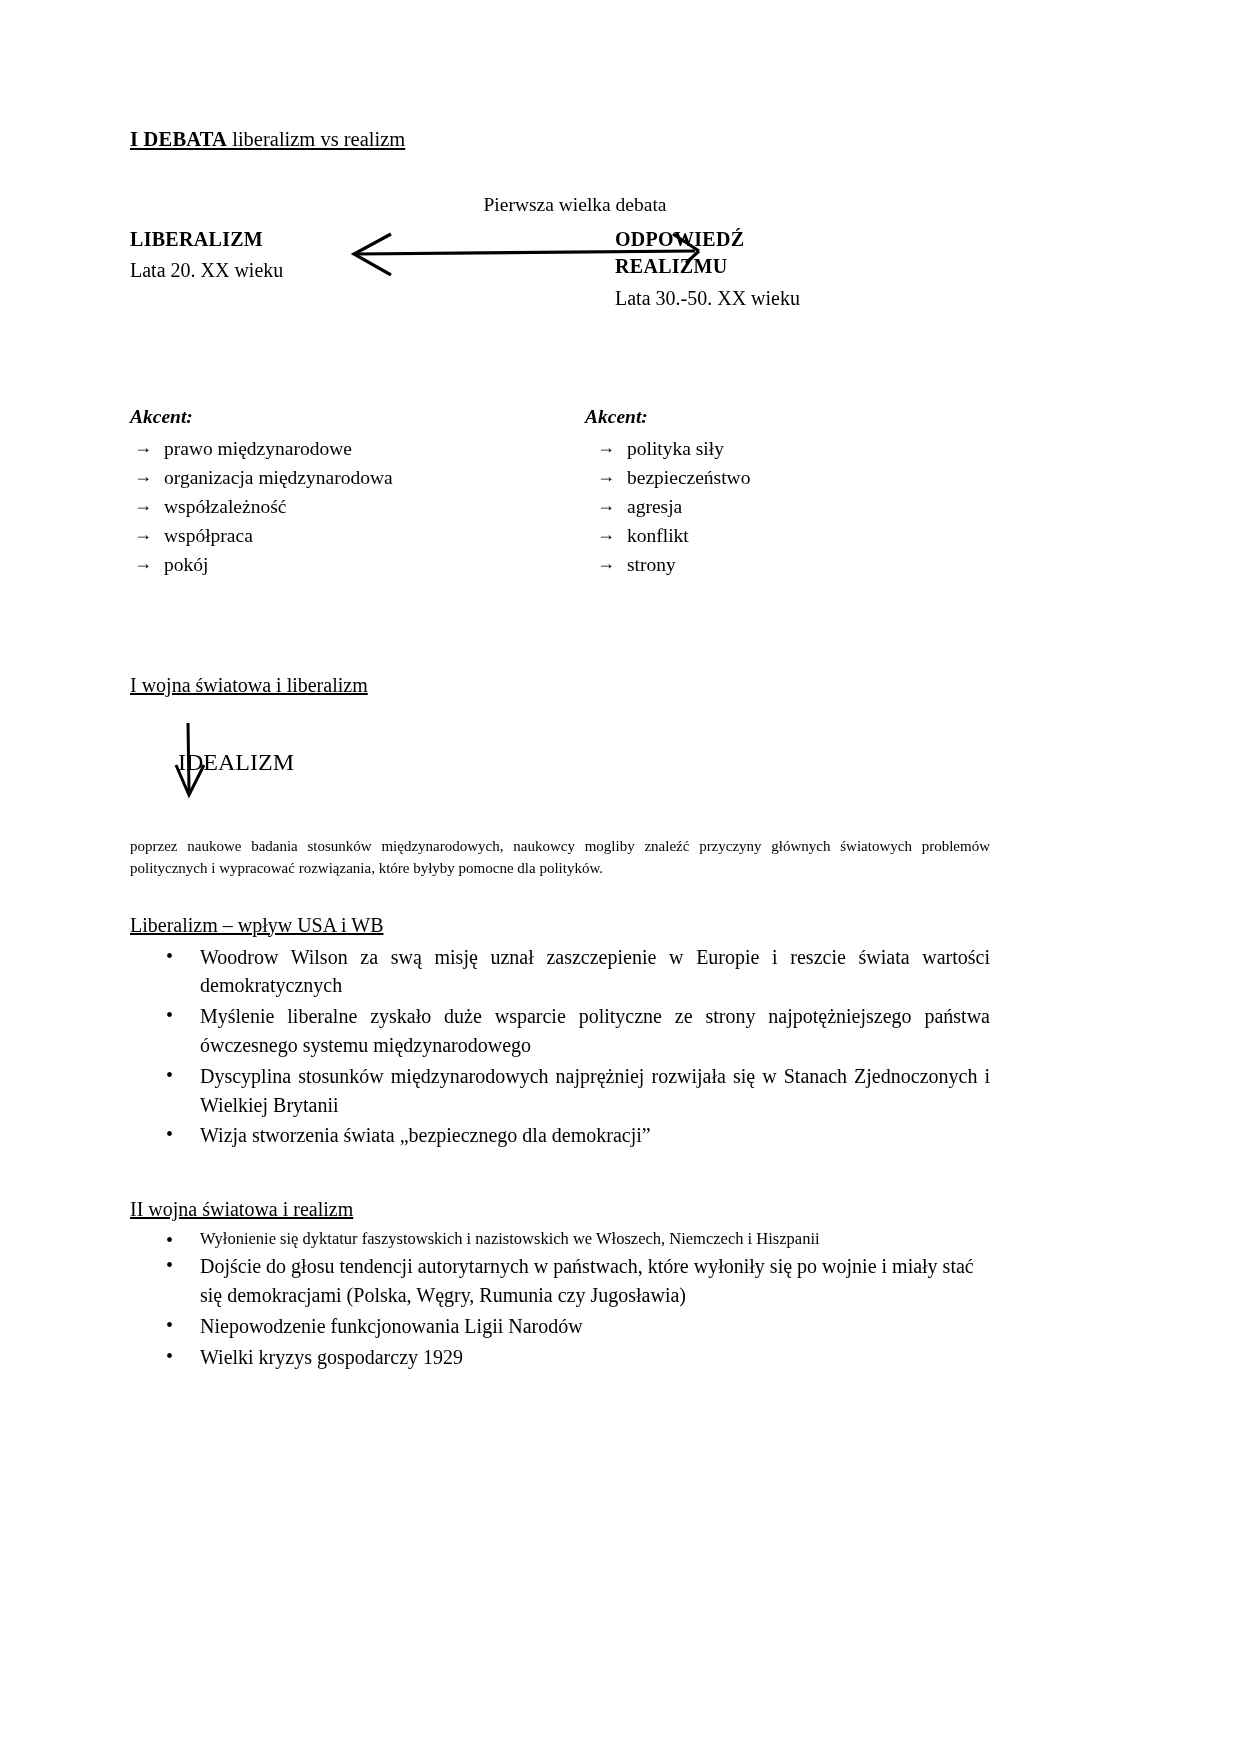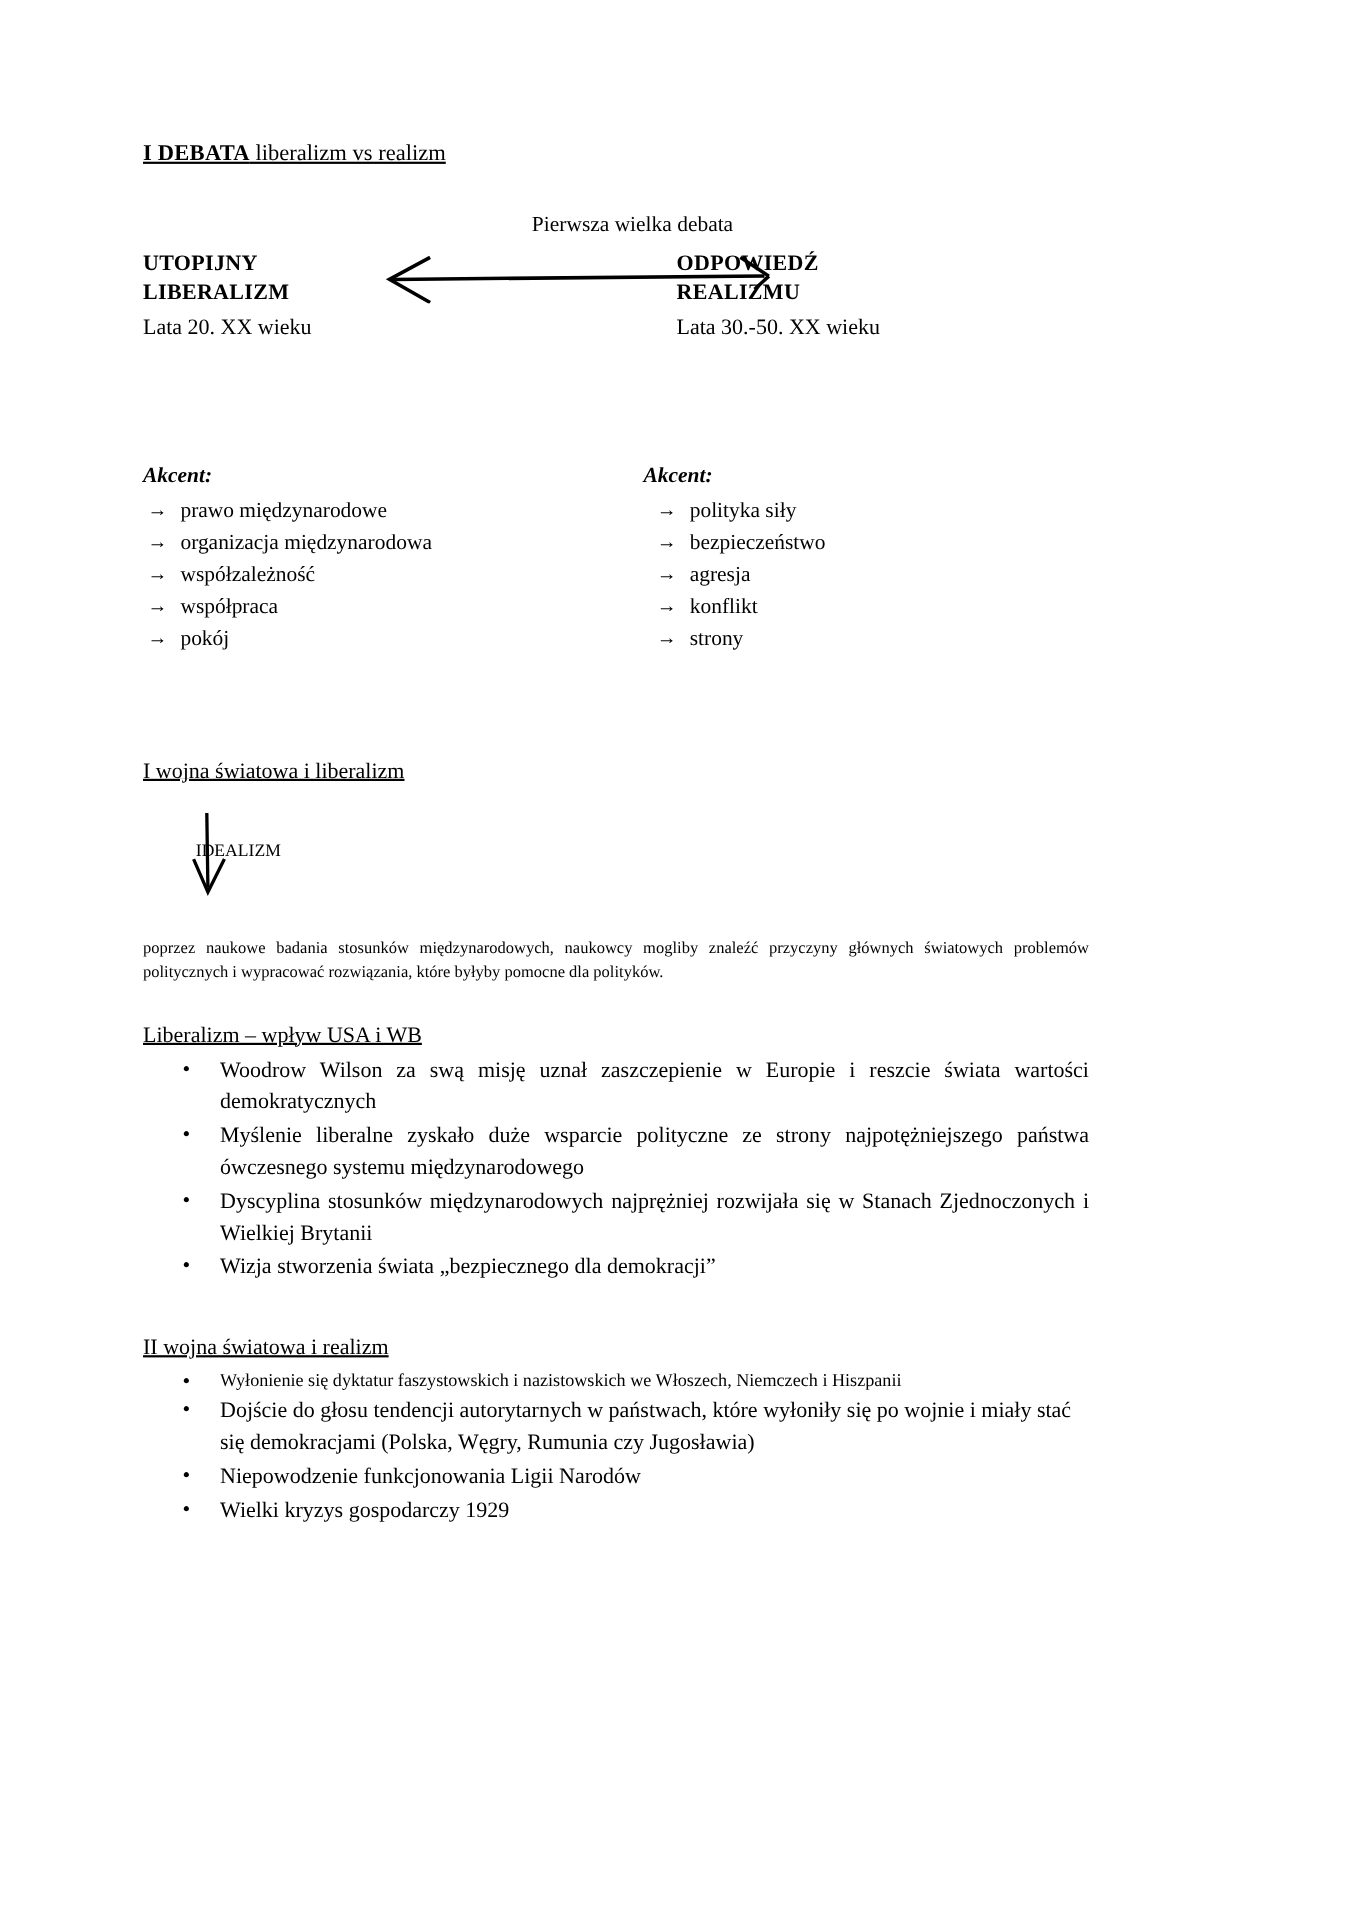--- a/index.html
+++ b/index.html
@@ -89,21 +89,21 @@
     left: 213px;
     top: 6px;
     width: 360px;
     height: 44px;
   }
   .arrow-wrap svg { display: block; }
 
   
   .akcent-block {
     position: relative;
-    margin-top: 76px;
+    margin-top: 60px;
     height: 190px;
   }
   .ak-left { position: absolute; left: 0; top: 0; width: 430px; }
   .ak-right { position: absolute; left: 455px; top: 0; width: 400px; }
   .akcent-label {
     font-weight: bold;
     font-style: italic;
     font-size: 19.5px;
     margin-bottom: 6px;
   }
@@ -169,21 +169,21 @@
   }
   .idealizm-arrow {
     position: absolute;
     left: 44px;
     top: 0;
   }
   .idealizm-text {
     position: absolute;
     left: 48px;
     top: 28px;
-    font-size: 16px;
+    font-size: 24px;
     text-align: center;
   }
 
   
   .para {
     font-size: 15px;
     line-height: 1.48;
     text-align: justify;
     margin: 22px 0 0 0;
   }
@@ -207,21 +207,20 @@
       <div class="arrow-wrap">
         <svg width="360" height="44" viewBox="0 0 360 44" xmlns="http://www.w3.org/2000/svg">
           <line x1="14" y1="22" x2="352" y2="19" stroke="#000" stroke-width="3.2"></line>
           <polyline points="48,2 11,22 48,43" fill="none" stroke="#000" stroke-width="3.2"></polyline>
           <polyline points="330,2 356,19" fill="none" stroke="#000" stroke-width="3.2"></polyline>
           <polyline points="343,31 356,19" fill="none" stroke="#000" stroke-width="3.2"></polyline>
         </svg>
       </div>
 
       <div class="col-left">
-        <div class="side-title">UTOPIJNY</div>
         <div class="side-title">LIBERALIZM</div>
         <div class="side-years">Lata 20. XX wieku</div>
       </div>
 
       <div class="col-right">
         <div class="side-title">ODPOWIEDŹ</div>
         <div class="side-title">REALIZMU</div>
         <div class="side-years">Lata 30.-50. XX wieku</div>
       </div>
     </div>

